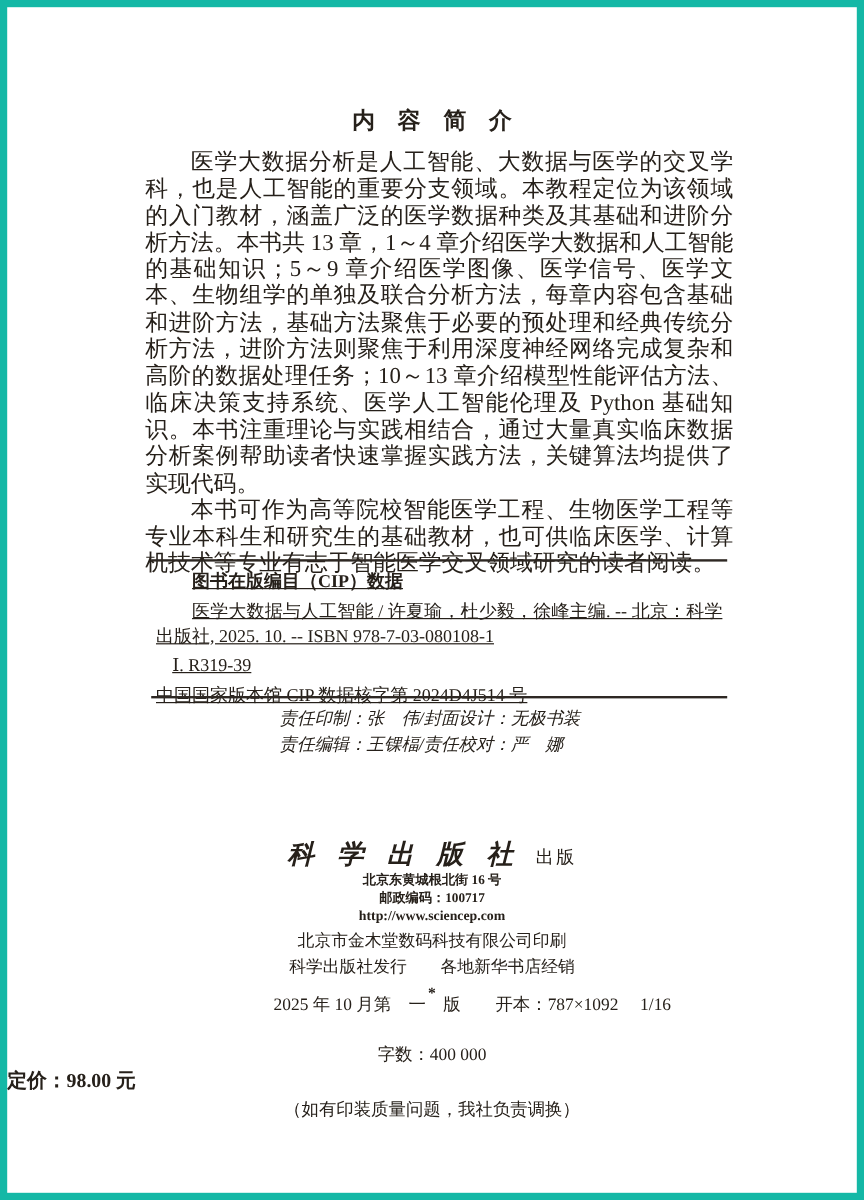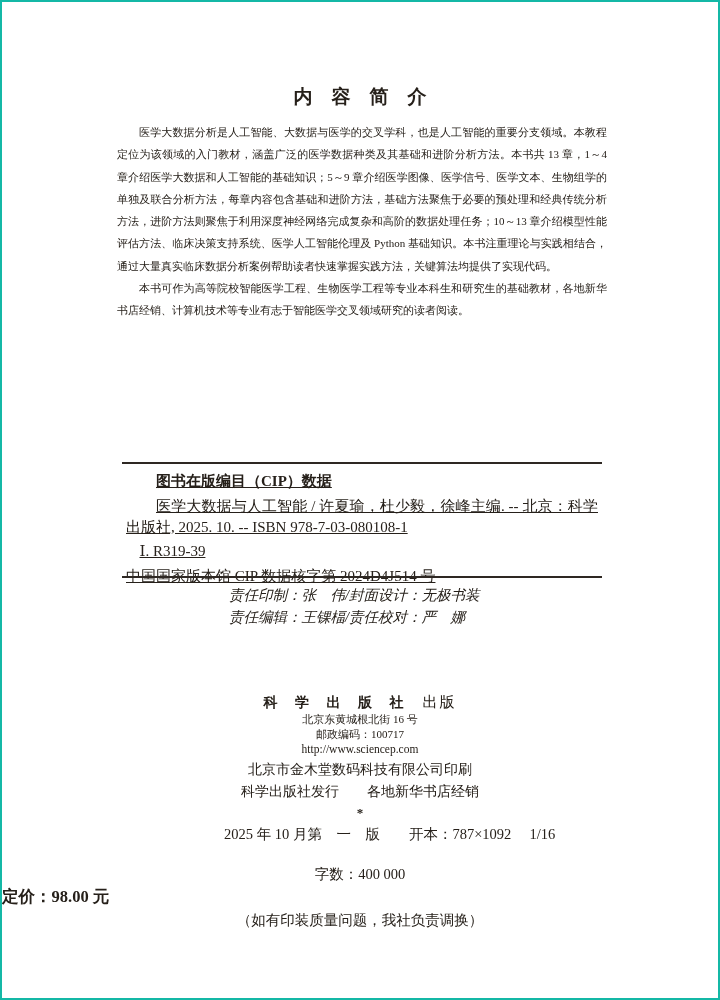--- a/index.html
+++ b/index.html
@@ -2,37 +2,37 @@
 <html lang="zh"><head>
 <meta charset="utf-8">
 <style>
   html, body { margin: 0; padding: 0; background: #ffffff; }
   .page {
     position: relative;
     width: 720px;
     height: 1000px;
     box-sizing: border-box;
     background: #ffffff;
-    border: 2px solid #14b8a6;
+    border: 6px solid #14b8a6;
     color: #26201a;
     font-family: "Liberation Serif", "DejaVu Serif", serif;
     overflow: hidden;
   }
   .title {
     position: absolute;
     top: 82px; left: 0; width: 100%;
     margin: 0;
     text-align: center;
     font-size: 19px;
     font-weight: 700;
   }
   .intro {
     position: absolute;
     left: 115px; top: 119px; width: 490px;
-    font-size: 11px;
+    font-size: 19px;
     line-height: 22.3px;
     text-align: justify;
   }
   .intro p { margin: 0; text-indent: 2em; }
 
   .rule { position: absolute; left: 120px; width: 480px; height: 2px; background: #2e2823; }
   .rule-top { top: 460px; }
   .rule-bottom { top: 574px; }
 
   .cip {
@@ -57,25 +57,26 @@
 
   .colophon {
     position: absolute;
     left: 0; top: 691px; width: 100%;
     text-align: center;
   }
   .colophon p { margin: 0; }
   .pub-line { margin-bottom: 4px; }
   .pub-logo {
     font-weight: 700;
-    font-size: 14px;
+    font-style: italic;
+    font-size: 22px;
     letter-spacing: 7px;
   }
   .pub-label { font-size: 15px; margin-left: 8px; letter-spacing: 2px; }
-  .addr { font-weight: 400; font-size: 11px; line-height: 15px; }
+  .addr { font-weight: 700; font-size: 11px; line-height: 15px; }
   .site { font-size: 11.5px; }
   .dist { margin-top: 4px !important; font-size: 14px; line-height: 18px; }
   .star { margin-top: 4px !important; font-size: 13px; font-weight: 700; }
 
   .printinfo {
     position: absolute;
     left: 222px; top: 821px;
     font-size: 14.5px;
     line-height: 22.5px;
   }
@@ -96,21 +97,21 @@
 </style>
 </head>
 <body>
 
 <div class="page">
 
   <h1 class="title">内　容　简　介</h1>
 
   <div class="intro">
     <p>医学大数据分析是人工智能、大数据与医学的交叉学科，也是人工智能的重要分支领域。本教程定位为该领域的入门教材，涵盖广泛的医学数据种类及其基础和进阶分析方法。本书共 13 章，1～4 章介绍医学大数据和人工智能的基础知识；5～9 章介绍医学图像、医学信号、医学文本、生物组学的单独及联合分析方法，每章内容包含基础和进阶方法，基础方法聚焦于必要的预处理和经典传统分析方法，进阶方法则聚焦于利用深度神经网络完成复杂和高阶的数据处理任务；10～13 章介绍模型性能评估方法、临床决策支持系统、医学人工智能伦理及 Python 基础知识。本书注重理论与实践相结合，通过大量真实临床数据分析案例帮助读者快速掌握实践方法，关键算法均提供了实现代码。</p>
-    <p>本书可作为高等院校智能医学工程、生物医学工程等专业本科生和研究生的基础教材，各地新华书店经销、计算机技术等专业有志于智能医学交叉领域研究的读者阅读。</p>
+    <p>本书可作为高等院校智能医学工程、生物医学工程等专业本科生和研究生的基础教材，也可供临床医学、计算机技术等专业有志于智能医学交叉领域研究的读者阅读。</p>
   </div>
 
   <div class="rule rule-top"></div>
 
   <div class="cip">
     <p class="cip-heading">图书在版编目（CIP）数据</p>
     <p class="cip-main">医学大数据与人工智能 / 许夏瑜，杜少毅，徐峰主编. -- 北京：科学出版社, 2025. 10. -- ISBN 978-7-03-080108-1</p>
     <p class="cip-class">Ⅰ. R319-39</p>
     <p class="cip-number">中国国家版本馆 CIP 数据核字第 2024D4J514 号</p>
   </div>

